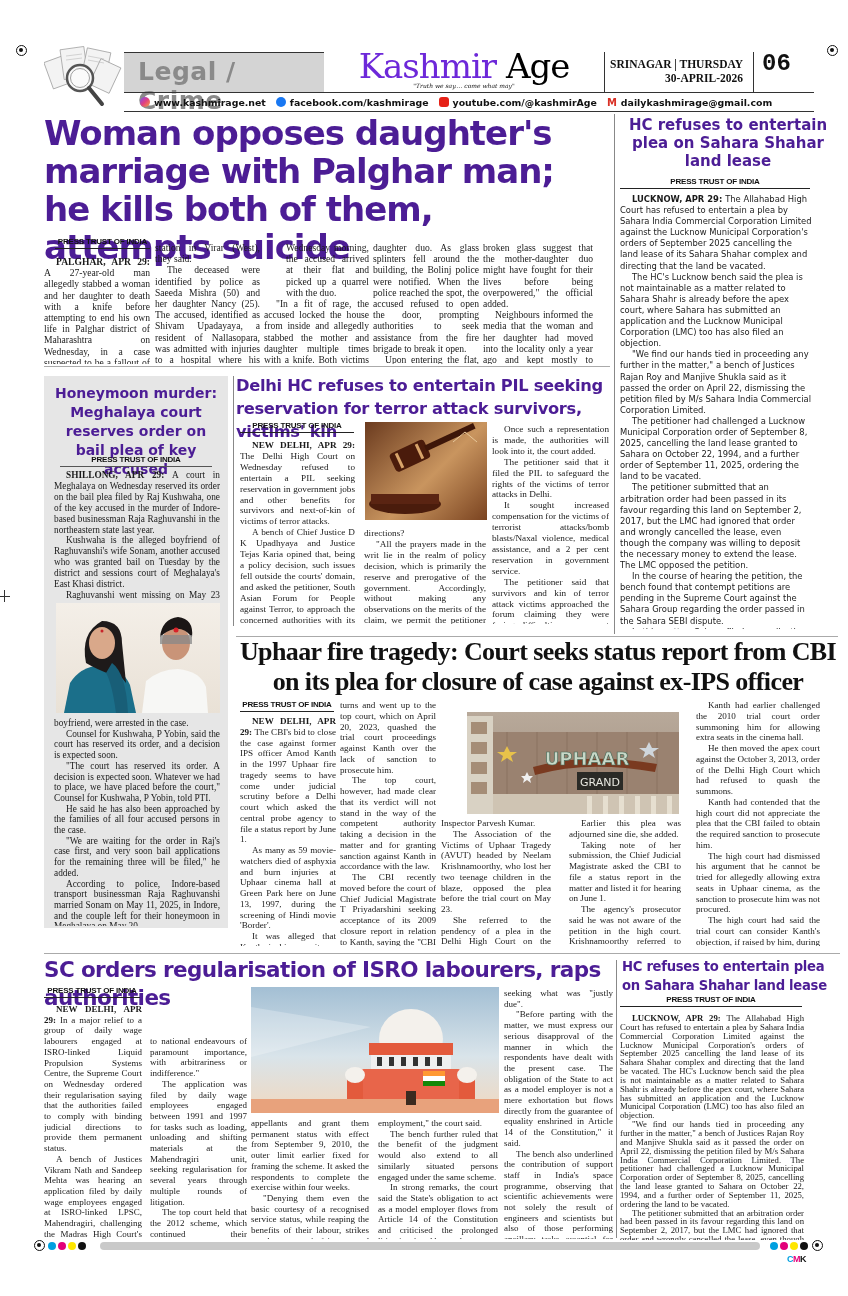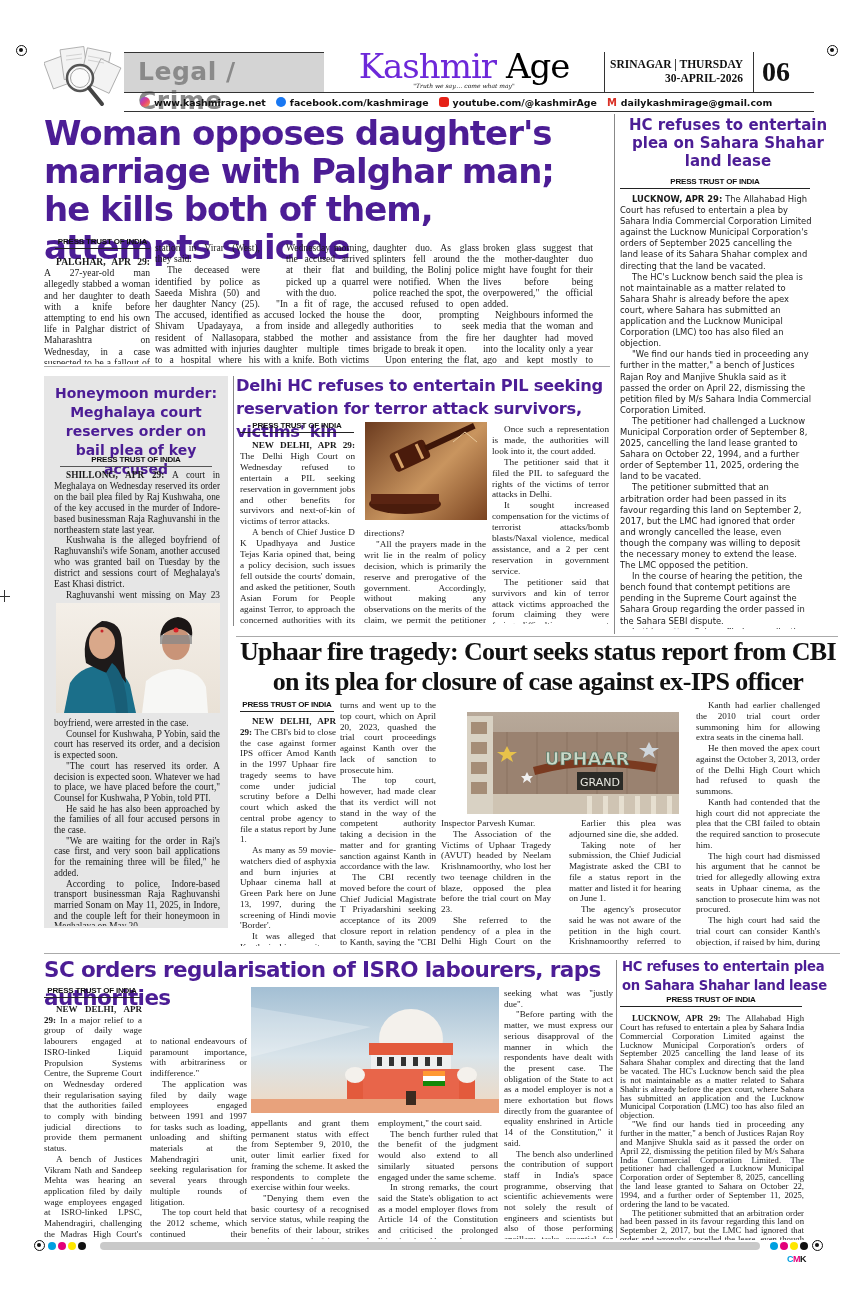--- a/index.html
+++ b/index.html
@@ -12,21 +12,21 @@
 #mast{left:44px;top:44px;width:770px;height:68px}
 #section-box{position:absolute;left:80px;top:8px;width:200px;height:40px;background:#d4d4d4;border-top:1px solid #333}
 #section-title{position:absolute;left:14px;top:4px;font-family:"DejaVu Sans",sans-serif;font-weight:bold;font-size:25px;color:#8a8a8a;letter-spacing:0.5px}
 #logo-wrap{position:absolute;left:290px;top:4px;width:260px;height:46px;text-align:center}
 #logo{font-family:"DejaVu Serif",serif;font-size:34px;line-height:36px;letter-spacing:-1px}
 #logo .k{color:#6d28d9}
 #logo .a{color:#000000}
 #tagline{font-family:"DejaVu Serif",serif;font-style:italic;font-size:6px;margin-top:-2px}
 #dateline-box{position:absolute;left:560px;top:8px;width:150px;height:40px;border-left:1px solid #333;border-right:1px solid #333;text-align:right;padding-right:10px;padding-top:5px}
 #dateline-box div{font-family:"Liberation Serif",serif;font-weight:bold;font-size:11.5px;line-height:14px}
-#page-no{position:absolute;left:718px;top:12px;font-family:Liberation Serif, serif;font-weight:bold;font-size:28px}
+#page-no{position:absolute;left:718px;top:6px;font-family:Liberation Mono, monospace;font-weight:bold;font-size:24px}
 #mast-rule{position:absolute;left:80px;top:48px;width:690px;border-top:1px solid #333}
 #contact-row{position:absolute;left:96px;top:50px;width:680px;height:16px;font-family:"DejaVu Sans",sans-serif;font-weight:bold;font-size:9.4px;display:flex;gap:10px;align-items:center}
 #contact-row .ci{display:inline-flex;align-items:center;gap:4px}
 .ico{display:inline-block;width:10px;height:10px;border-radius:50%}
 #contact-bottom{position:absolute;left:80px;top:67px;width:690px;border-top:1.5px solid #333}
 
 #mag{position:absolute;left:0;top:0;width:80px;height:68px}
 
 .hl{font-family:"DejaVu Sans",sans-serif;font-weight:bold;color:#4c1d95}
 .byline{font-family:"Liberation Sans",sans-serif;font-weight:bold;font-size:8px;letter-spacing:-0.2px;border-bottom:1px solid #222;padding-bottom:2px;text-align:center}

